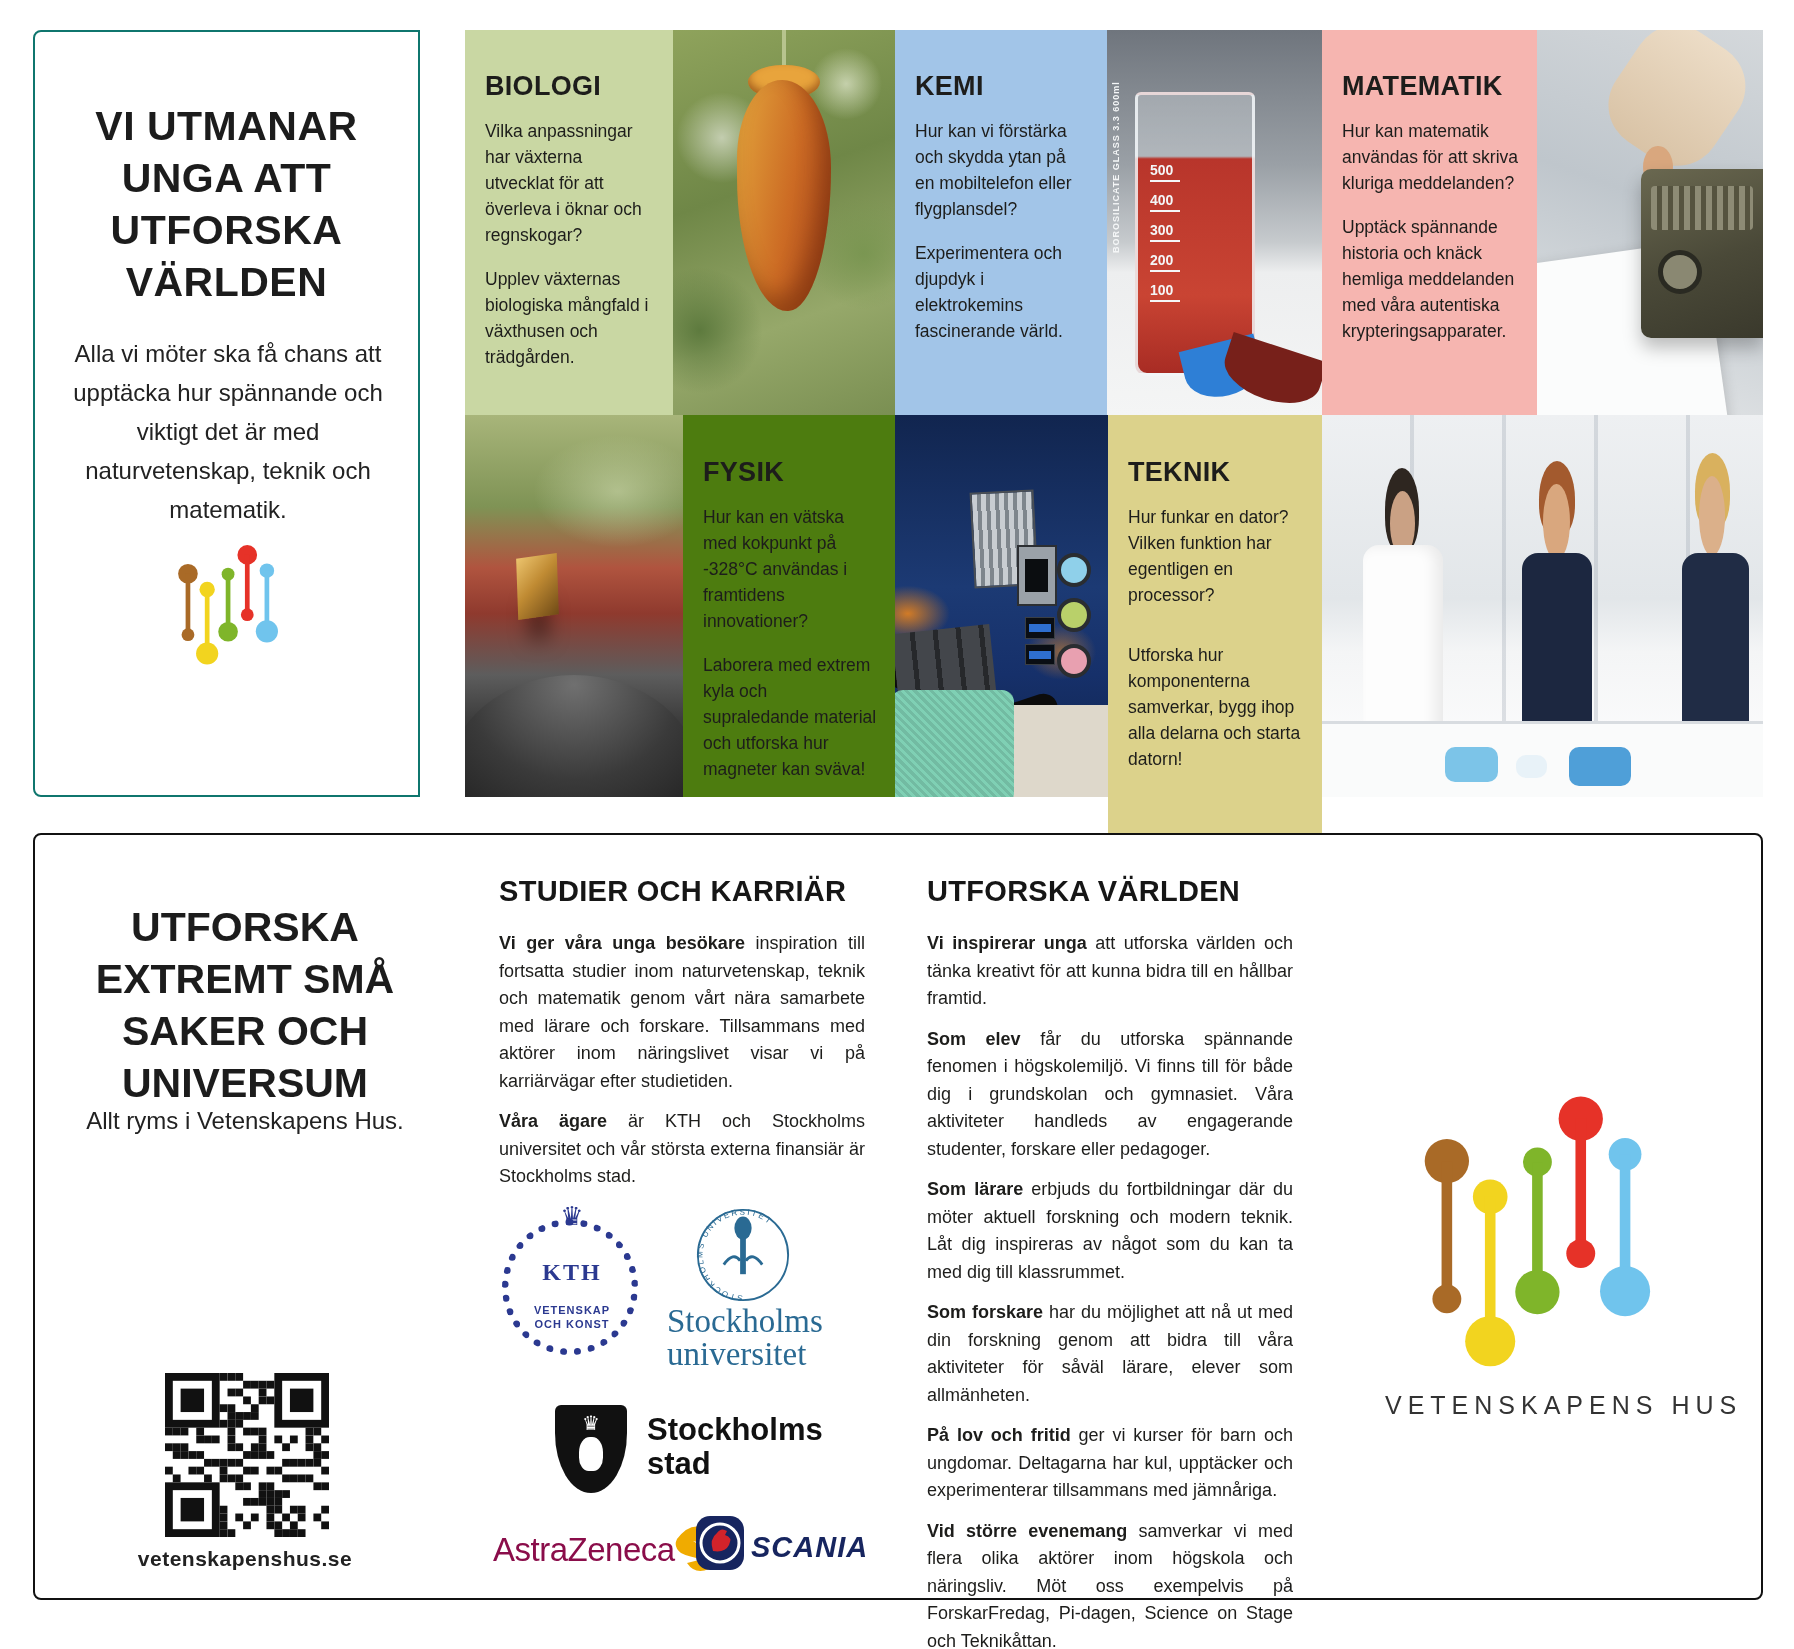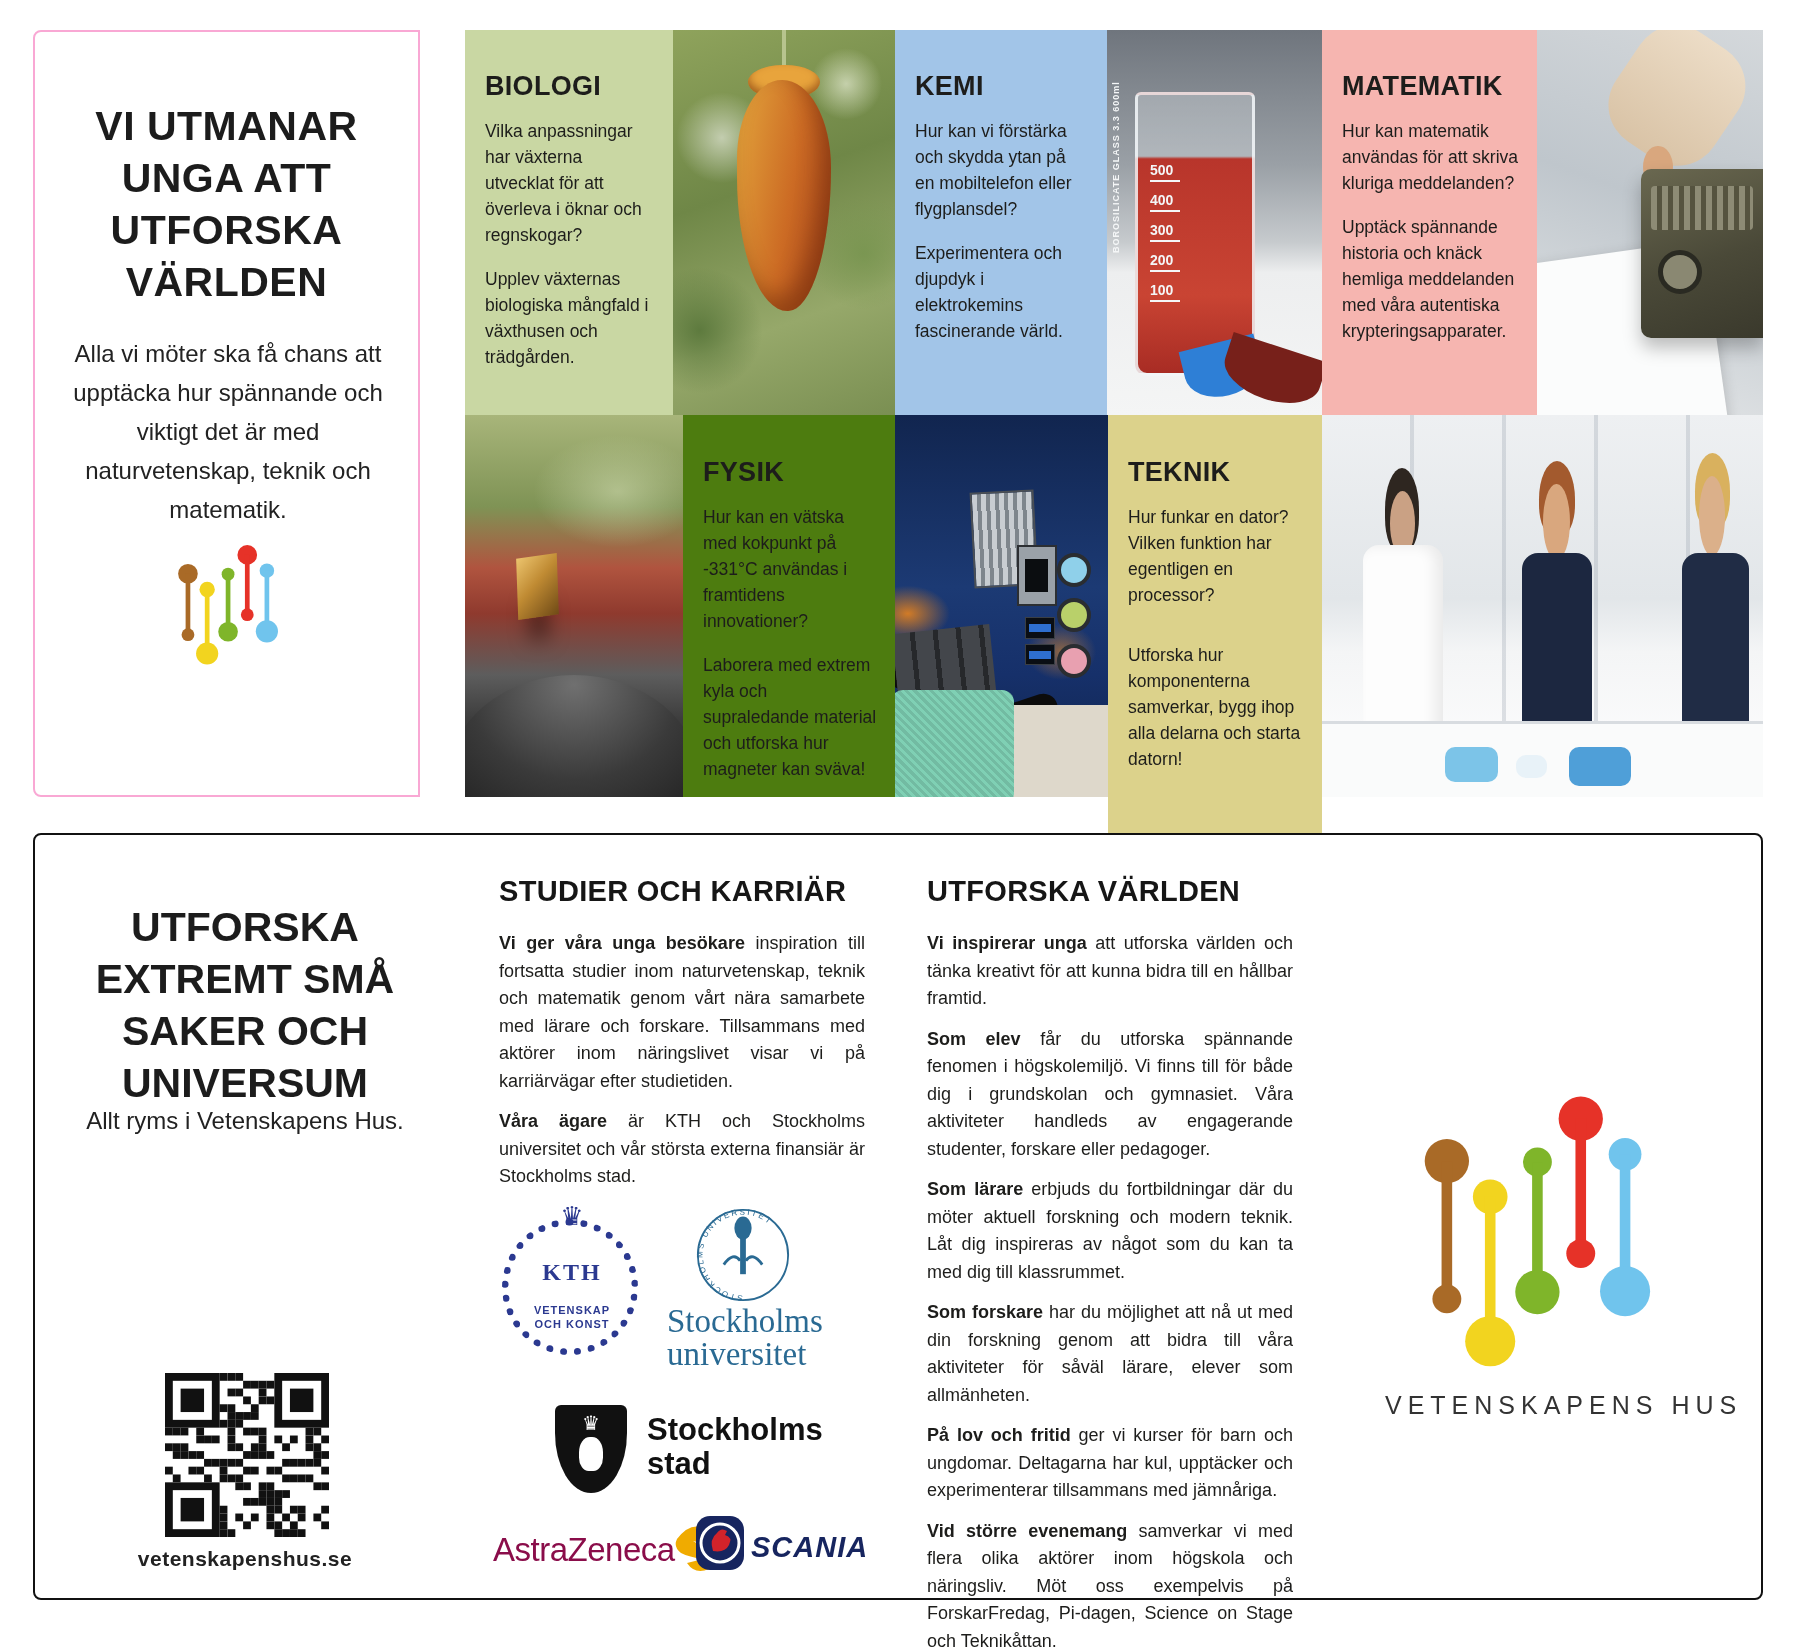--- a/index.html
+++ b/index.html
@@ -2,21 +2,21 @@
 <html><head>
 <meta charset="utf-8">
 <style>
   html,body{margin:0;padding:0;background:#fff;}
   #page{position:relative;width:1794px;height:1649px;background:#fff;overflow:hidden;
         font-family:"Liberation Sans",sans-serif;color:#1d1d1b;}
   .panel{position:absolute;background:#fff;}
   .abs{position:absolute;}
   
   #cover{position:absolute;left:33px;top:30px;width:387px;height:767px;box-sizing:border-box;
-         border:2px solid #f9a8d4;border-radius:8px 0 0 8px;background:#fff;}
+         border:2px solid #0f766e;border-radius:8px 0 0 8px;background:#fff;}
   .cover-h1{position:absolute;left:0;top:68px;width:100%;text-align:center;
             font-weight:700;font-size:41px;line-height:52px;letter-spacing:.5px;color:#1c1c1c;}
   .cover-intro{position:absolute;left:22px;top:302px;width:342px;text-align:center;
                font-size:24px;line-height:39px;color:#222;}
   .tile{position:absolute;box-sizing:border-box;overflow:hidden;}
   .sbox{padding:41px 18px 0 20px;}
   .sbox h2{margin:0 0 16px 0;font-size:27px;font-weight:700;color:#1d1d1b;letter-spacing:.3px;}
   .sbox p{margin:0 0 18px 0;font-size:17.5px;line-height:26px;color:#1d1d1b;}
   .sbox.row2{padding-top:42px;}
   
@@ -234,21 +234,21 @@
 
     <div class="ph" style="left:465px;top:415px;width:218px;height:382px;">
       <div class="magnet-bg">
         <div class="disc"></div>
         <div class="cube"></div>
       </div>
     </div>
 
     <div class="tile sbox row2" style="left:683px;top:415px;width:212px;height:382px;background:#4d7c0f;">
       <h2>FYSIK</h2>
-      <p>Hur kan en vätska med kokpunkt på -331°C användas i framtidens innovationer?</p>
+      <p>Hur kan en vätska med kokpunkt på -328°C användas i framtidens innovationer?</p>
       <p>Laborera med extrem kyla och supraledande material och utforska hur magneter kan sväva!</p>
     </div>
 
     <div class="ph" style="left:895px;top:415px;width:213px;height:382px;">
       <div class="board-bg">
         <div class="heatsink"></div>
         <div class="eport"></div>
         <div class="usb" style="right:25%;top:53%;">
             <div class="tab"></div>
           </div>

